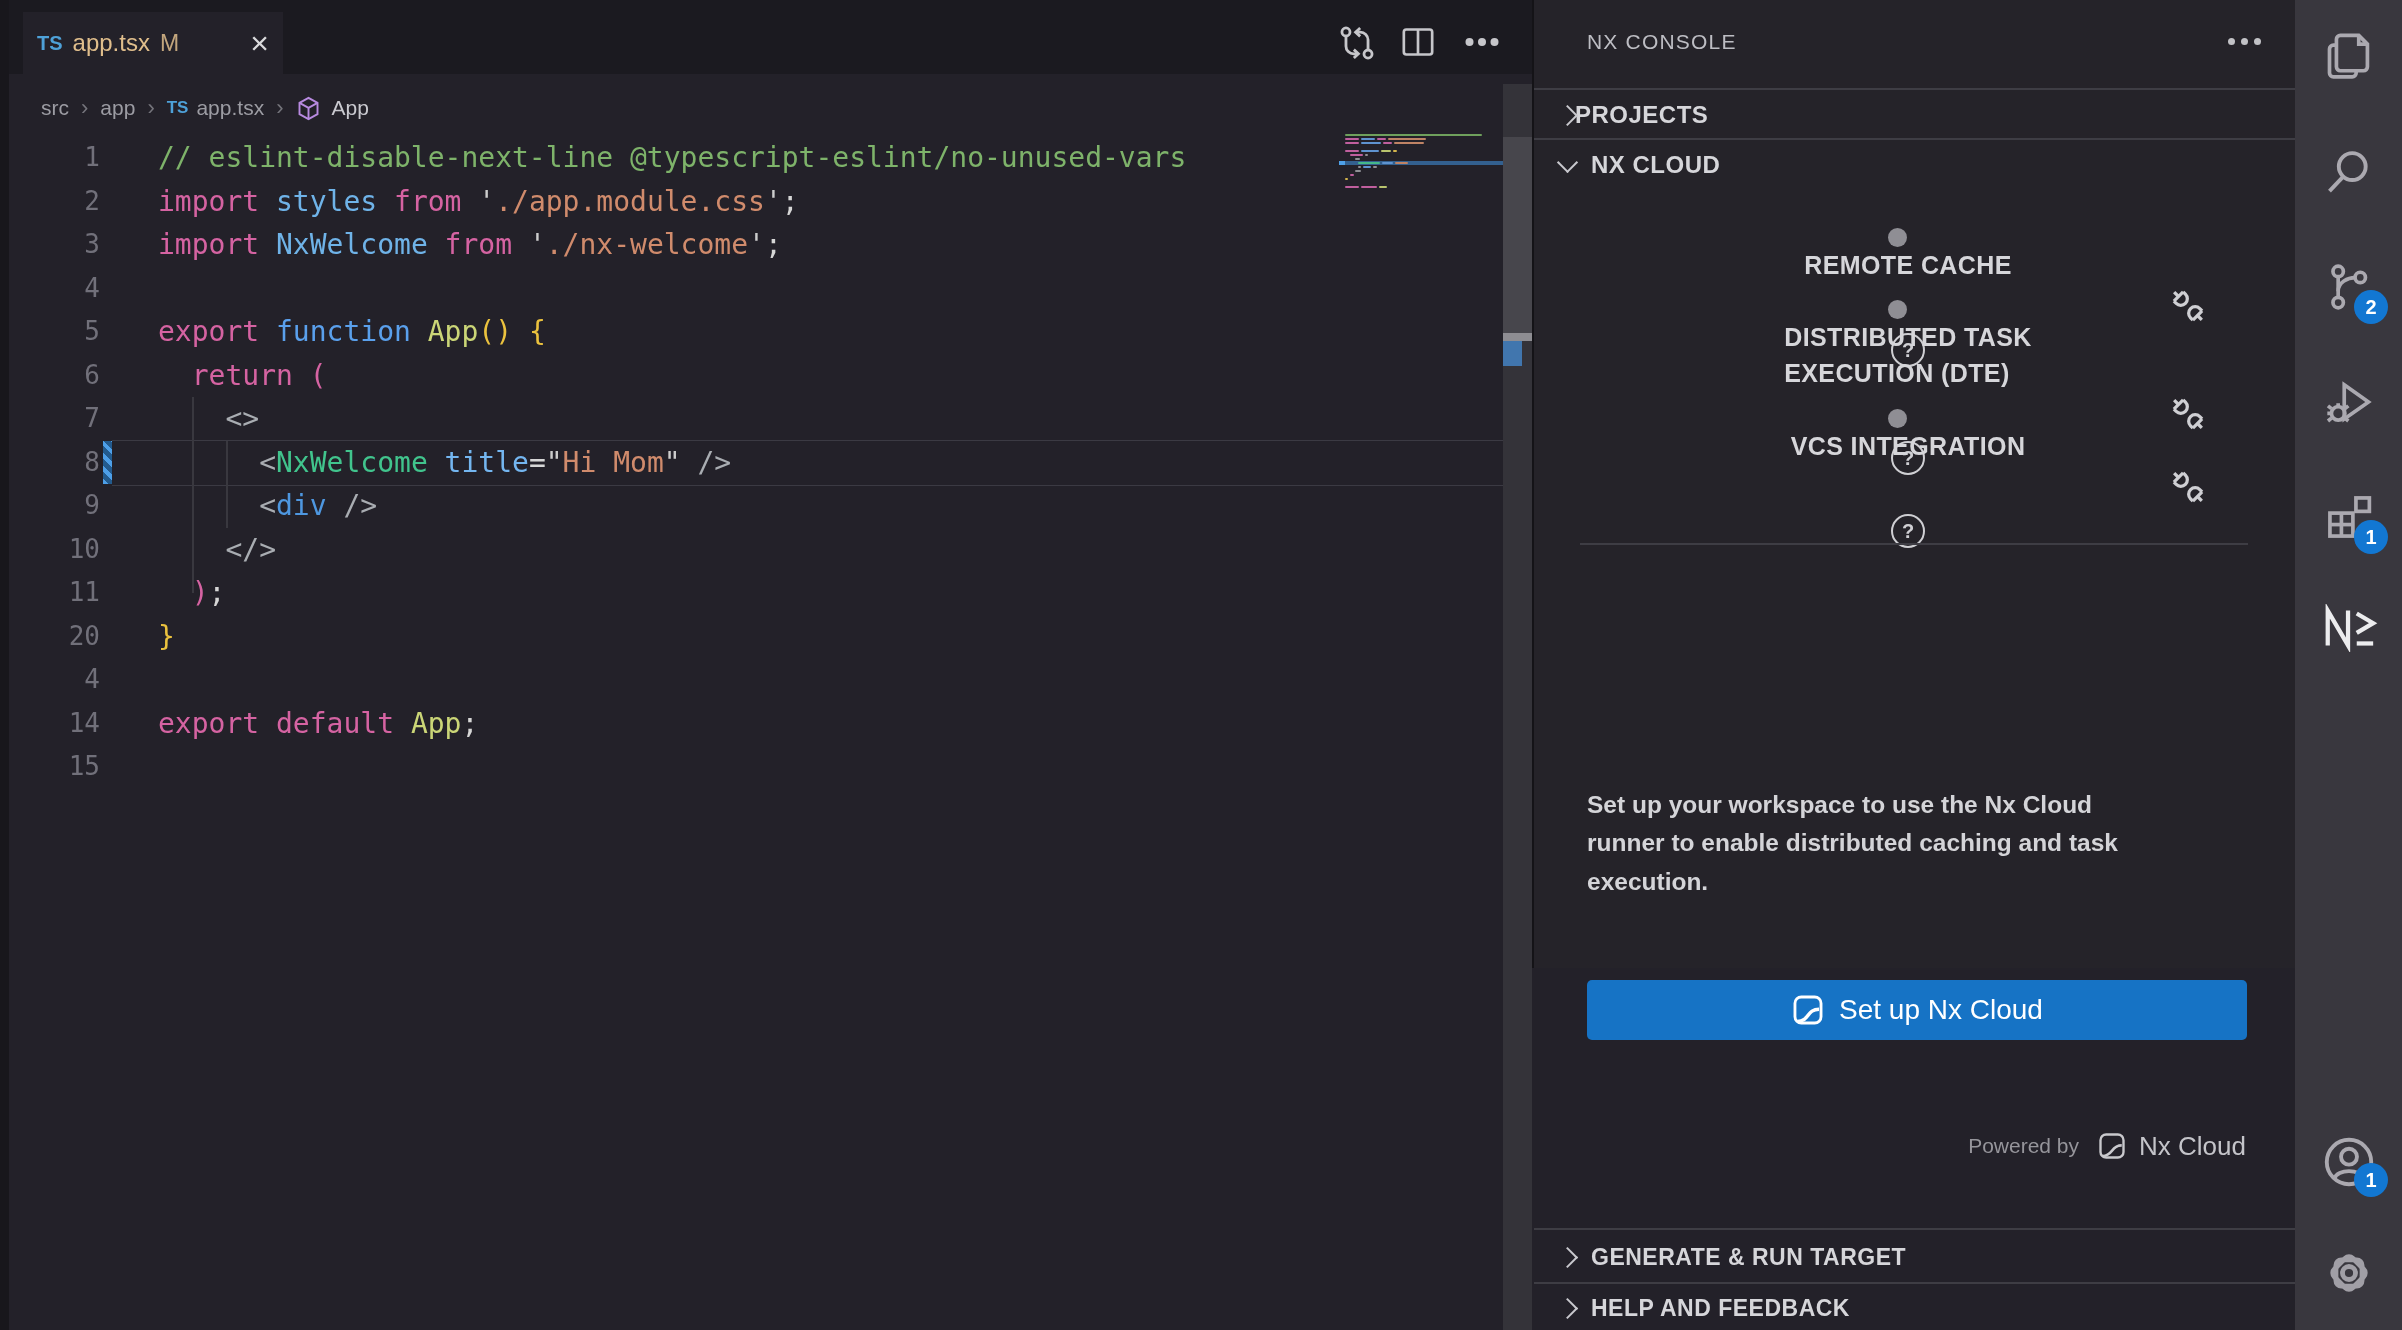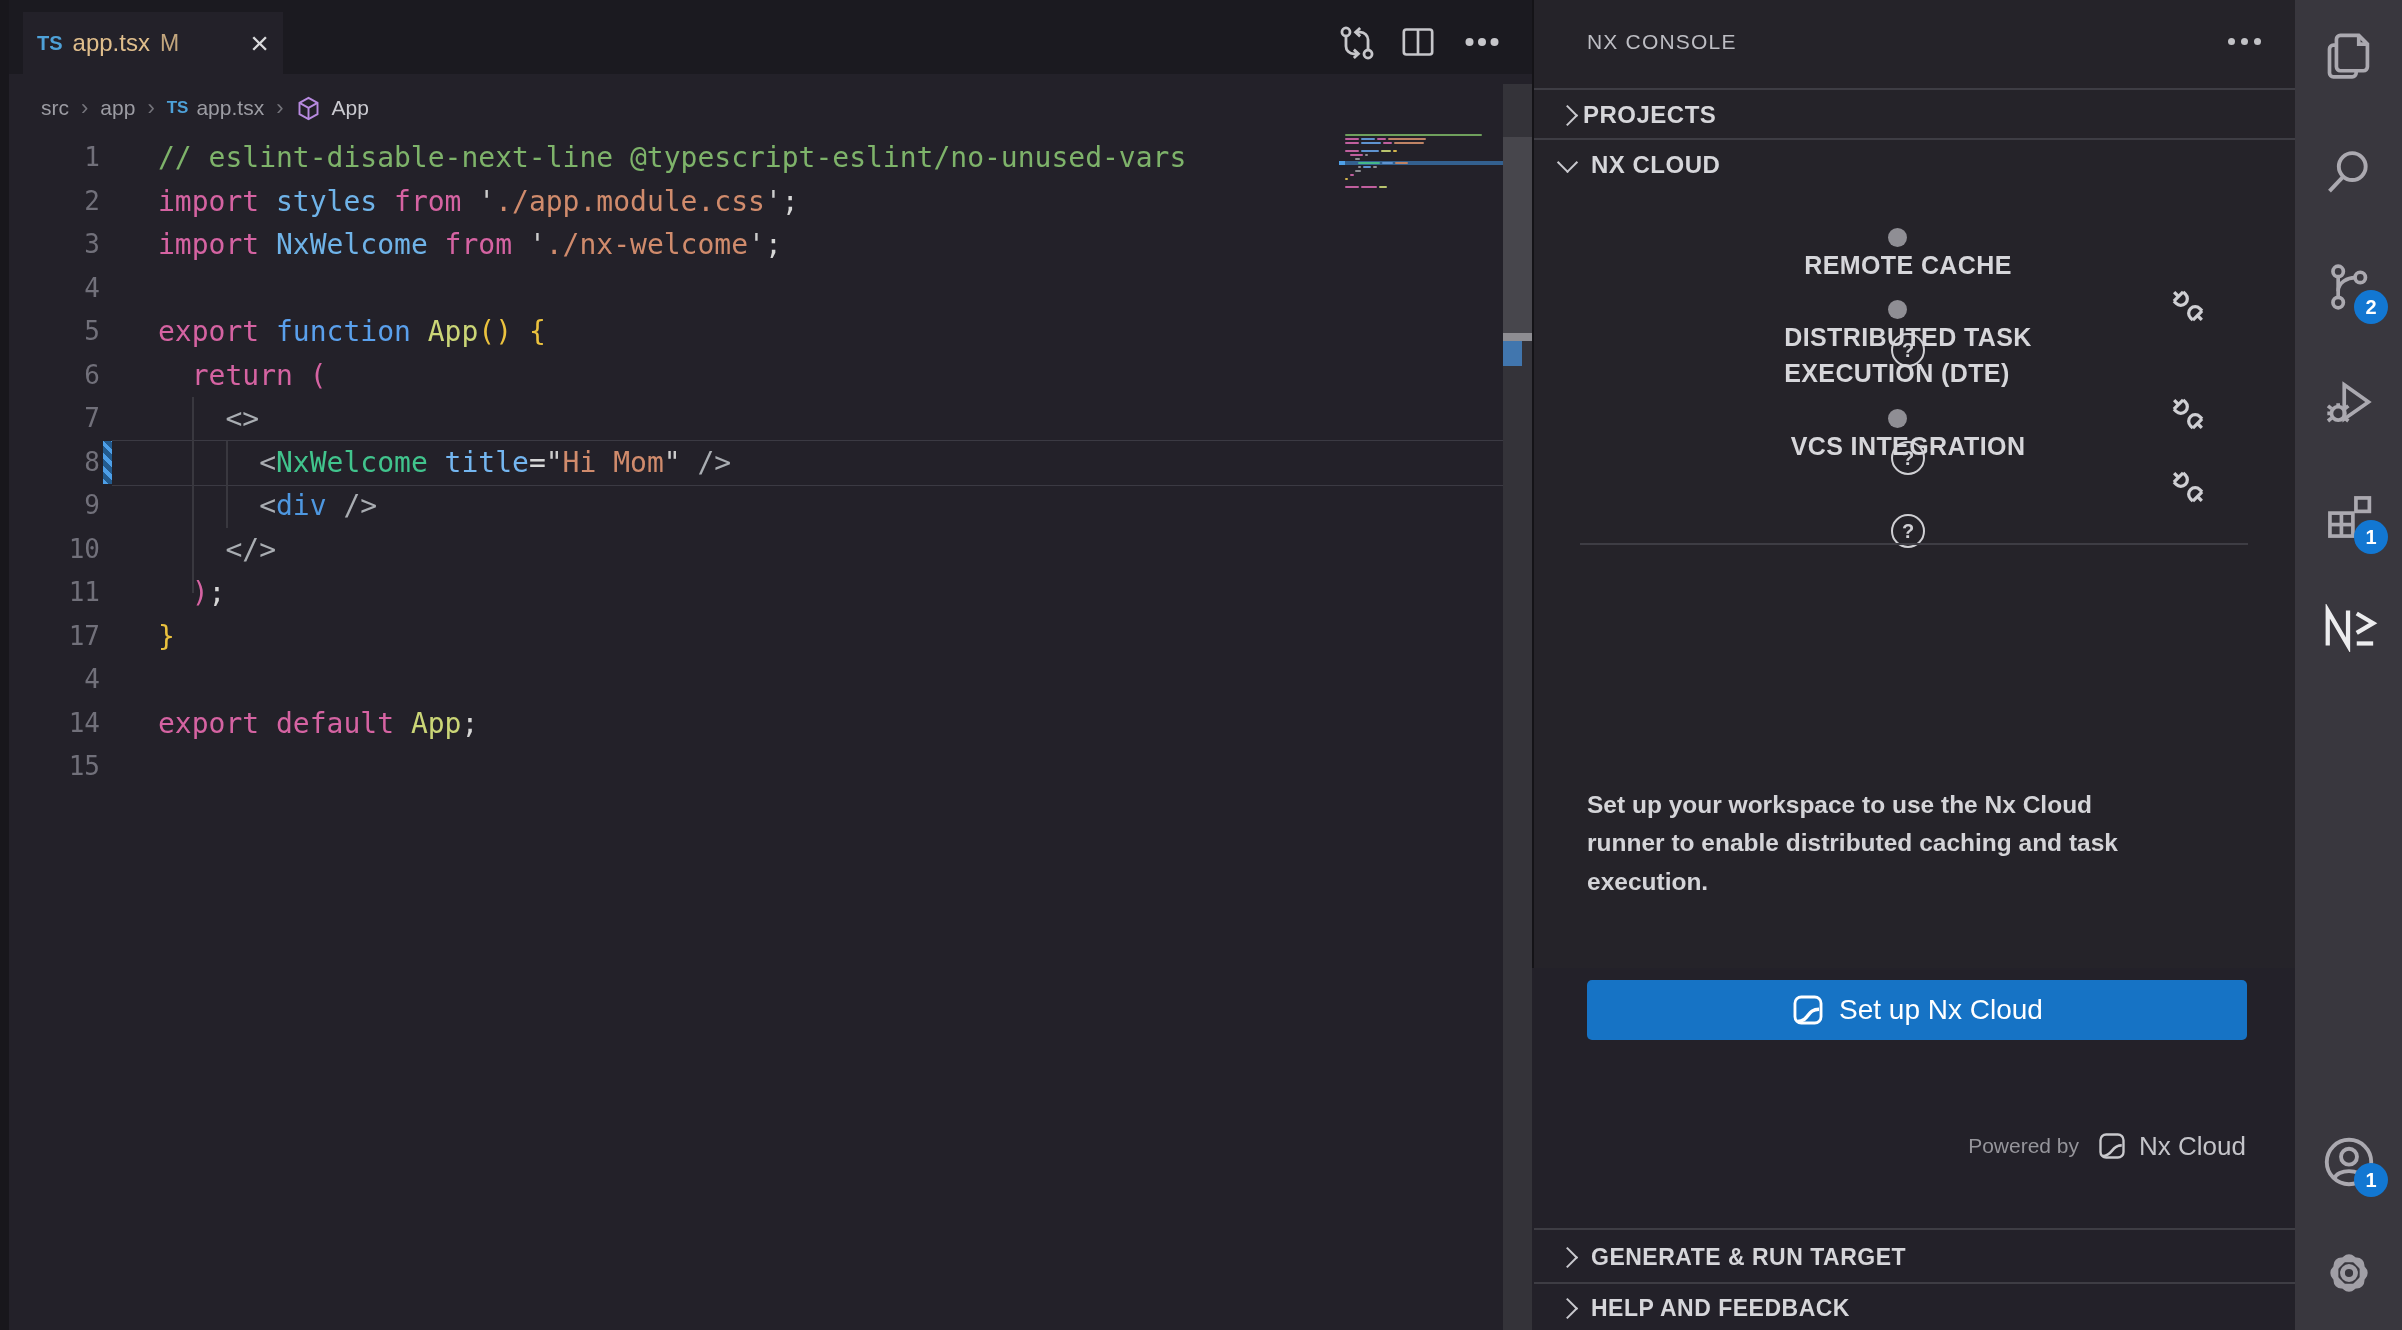--- a/index.html
+++ b/index.html
@@ -148,21 +148,21 @@
       <div class="ln">2</div>
       <div class="ln">3</div>
       <div class="ln">4</div>
       <div class="ln">5</div>
       <div class="ln">6</div>
       <div class="ln">7</div>
       <div class="ln">8</div>
       <div class="ln">9</div>
       <div class="ln">10</div>
       <div class="ln">11</div>
-      <div class="ln">17</div>
+      <div class="ln">20</div>
       <div class="ln">4</div>
       <div class="ln">14</div>
       <div class="ln">15</div>
     </div>
   <div id="code"><div class="cl"><span style="color: rgb(126, 179, 106);">// eslint-disable-next-line @typescript-eslint/no-unused-vars</span></div><div class="cl"><span style="color: rgb(213, 99, 162);">import</span><span style="color: rgb(214, 214, 214);"> </span><span style="color: rgb(111, 179, 232);">styles</span><span style="color: rgb(214, 214, 214);"> </span><span style="color: rgb(213, 99, 162);">from</span><span style="color: rgb(214, 214, 214);"> </span><span style="color: rgb(205, 205, 205);">'</span><span style="color: rgb(208, 139, 108);">./app.module.css</span><span style="color: rgb(205, 205, 205);">'</span><span style="color: rgb(214, 214, 214);">;</span></div><div class="cl"><span style="color: rgb(213, 99, 162);">import</span><span style="color: rgb(214, 214, 214);"> </span><span style="color: rgb(111, 179, 232);">NxWelcome</span><span style="color: rgb(214, 214, 214);"> </span><span style="color: rgb(213, 99, 162);">from</span><span style="color: rgb(214, 214, 214);"> </span><span style="color: rgb(205, 205, 205);">'</span><span style="color: rgb(208, 139, 108);">./nx-welcome</span><span style="color: rgb(205, 205, 205);">'</span><span style="color: rgb(214, 214, 214);">;</span></div><div class="cl"></div><div class="cl"><span style="color: rgb(213, 99, 162);">export</span><span style="color: rgb(214, 214, 214);"> </span><span style="color: rgb(90, 160, 236);">function</span><span style="color: rgb(214, 214, 214);"> </span><span style="color: rgb(203, 214, 119);">App</span><span style="color: rgb(235, 194, 62);">()</span><span style="color: rgb(214, 214, 214);"> </span><span style="color: rgb(235, 194, 62);">{</span></div><div class="cl"><span style="color: rgb(214, 214, 214);">  </span><span style="color: rgb(213, 99, 162);">return</span><span style="color: rgb(214, 214, 214);"> </span><span style="color: rgb(213, 99, 162);">(</span></div><div class="cl"><span style="color: rgb(214, 214, 214);">    </span><span style="color: rgb(169, 173, 178);">&lt;&gt;</span></div><div class="cl"><span style="color: rgb(214, 214, 214);">      </span><span style="color: rgb(169, 173, 178);">&lt;</span><span style="color: rgb(65, 196, 141);">NxWelcome</span><span style="color: rgb(214, 214, 214);"> </span><span style="color: rgb(116, 182, 240);">title</span><span style="color: rgb(214, 214, 214);">=</span><span style="color: rgb(205, 205, 205);">"</span><span style="color: rgb(208, 139, 108);">Hi Mom</span><span style="color: rgb(205, 205, 205);">"</span><span style="color: rgb(214, 214, 214);"> </span><span style="color: rgb(169, 173, 178);">/&gt;</span></div><div class="cl"><span style="color: rgb(214, 214, 214);">      </span><span style="color: rgb(169, 173, 178);">&lt;</span><span style="color: rgb(78, 151, 224);">div</span><span style="color: rgb(214, 214, 214);"> </span><span style="color: rgb(169, 173, 178);">/&gt;</span></div><div class="cl"><span style="color: rgb(214, 214, 214);">    </span><span style="color: rgb(169, 173, 178);">&lt;/&gt;</span></div><div class="cl"><span style="color: rgb(214, 214, 214);">  </span><span style="color: rgb(213, 99, 162);">)</span><span style="color: rgb(214, 214, 214);">;</span></div><div class="cl"><span style="color: rgb(235, 194, 62);">}</span></div><div class="cl"></div><div class="cl"><span style="color: rgb(213, 99, 162);">export</span><span style="color: rgb(214, 214, 214);"> </span><span style="color: rgb(213, 99, 162);">default</span><span style="color: rgb(214, 214, 214);"> </span><span style="color: rgb(203, 214, 119);">App</span><span style="color: rgb(214, 214, 214);">;</span></div><div class="cl"></div></div>
 
   <div id="minimap">
       <div class="mrow" style="padding-left: 0px;">
         <span class="mseg" style="background: rgb(111, 160, 92); width: 137px;"></span>
       </div>
@@ -229,21 +229,21 @@
   <div id="panel">
     <div id="ptitle">NX CONSOLE</div>
     <div id="pmenu">
         <i></i>
         <i></i>
         <i></i>
       </div>
 
     <div class="secrow" style="top:88px;height:50px;">
       <span class="chev chR"></span>
-      <span class="seclabel" style="font-size:24px;margin-left:8px;text-align:center;">PROJECTS</span>
+      <span class="seclabel" style="font-size:24px;margin-left:0;text-align:center;">PROJECTS</span>
     </div>
     <div class="secrow" style="top:138px;height:50px;">
       <span class="chev chD"></span>
       <span class="seclabel" style="font-size:24px;margin-left:16px;">NX CLOUD</span>
     </div>
 
     <div class="feat" style="top:228px;height:52px;">
       <span class="dot"></span>
       <span class="featlabel">REMOTE CACHE</span>
       <span class="plug">

